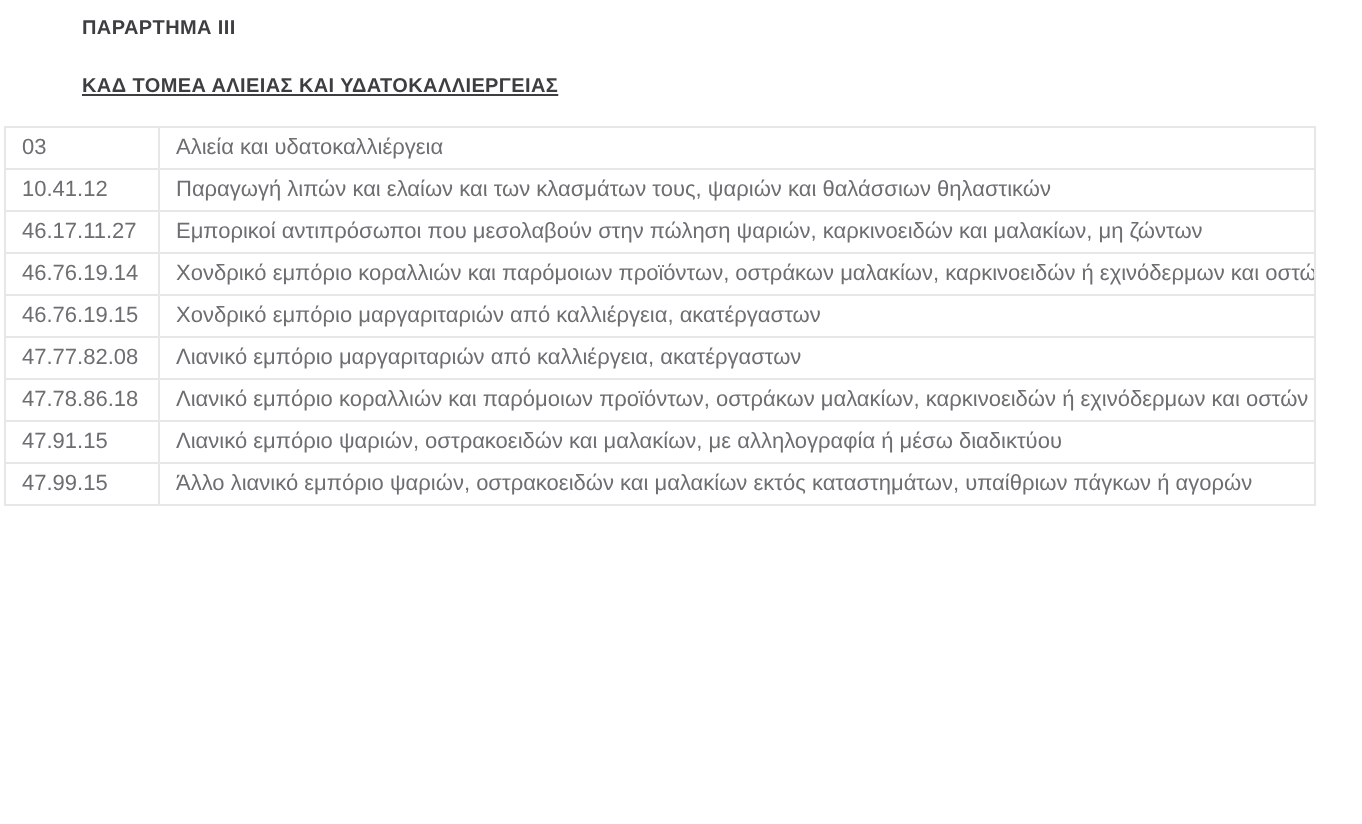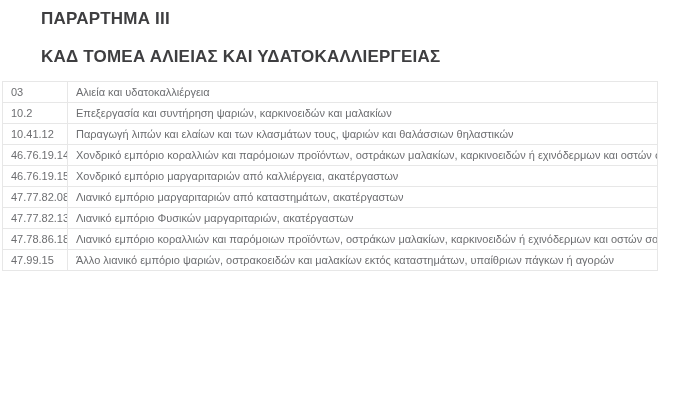--- a/index.html
+++ b/index.html
@@ -9,45 +9,46 @@
     font-family: "Liberation Sans", "DejaVu Sans", sans-serif;
   }
   .page {
     position: relative;
     width: 681px;
     height: 412px;
     background: #ffffff;
     overflow: hidden;
   }
   .heading {
-    font-size: 17px;
+    font-size: 10px;
     font-weight: 700;
     color: #3e3e40;
     letter-spacing: 0.2px;
     padding-left: 37px;
   }
   .heading-1 {
     margin: 9px 0 0 4px;
   }
   .heading-2 {
     margin: 18px 13px 14px 4px;
+    text-decoration: underline;
   }
   table.kad-table {
     border-collapse: collapse;
     table-layout: fixed;
     width: 656px;
     margin-left: 2px;
     background: #ffffff;
   }
   table.kad-table td {
     border: 1px solid #e7e7e7;
     font-size: 11px;
     line-height: 13px;
     color: #6d6e71;
-    padding: 4px 8px 3px 8px;
+    padding: 4px 20px 3px 8px;
     white-space: nowrap;
     overflow: hidden;
     vertical-align: middle;
     height: 13px;
   }
   td.code-cell {
     width: 48px;
     padding-left: 6px;
     padding-right: 6px;
   }
@@ -59,61 +60,61 @@
   <div class="heading heading-1">ΠΑΡΑΡΤΗΜΑ ΙΙΙ</div>
   <div class="heading heading-2">ΚΑΔ ΤΟΜΕΑ ΑΛΙΕΙΑΣ ΚΑΙ ΥΔΑΤΟΚΑΛΛΙΕΡΓΕΙΑΣ</div>
 
   <table class="kad-table">
     <tbody id="kad-table-body">
   <tr>
     <td class="code-cell">03</td>
     <td class="description-cell">Αλιεία και υδατοκαλλιέργεια</td>
   </tr>
 
-  <tr>
-    <td class="code-cell">10.2</td>
-    <td class="description-cell">Επεξεργασία και συντήρηση ψαριών, καρκινοειδών και μαλακίων</td>
-  </tr>
 
   <tr>
     <td class="code-cell">10.41.12</td>
     <td class="description-cell">Παραγωγή λιπών και ελαίων και των κλασμάτων τους, ψαριών και θαλάσσιων θηλαστικών</td>
   </tr>
 
 
+  <tr>
+    <td class="code-cell">46.17.11.27</td>
+    <td class="description-cell">Εμπορικοί αντιπρόσωποι που μεσολαβούν στην πώληση ψαριών, καρκινοειδών και μαλακίων, μη ζώντων</td>
+  </tr>
 
 
 
   <tr>
     <td class="code-cell">46.76.19.14</td>
     <td class="description-cell">Χονδρικό εμπόριο κοραλλιών και παρόμοιων προϊόντων, οστράκων μαλακίων, καρκινοειδών ή εχινόδερμων και οστών σουπιών</td>
   </tr>
 
   <tr>
     <td class="code-cell">46.76.19.15</td>
     <td class="description-cell">Χονδρικό εμπόριο μαργαριταριών από καλλιέργεια, ακατέργαστων</td>
   </tr>
 
 
 
   <tr>
     <td class="code-cell">47.77.82.08</td>
-    <td class="description-cell">Λιανικό εμπόριο μαργαριταριών από καταστημάτων, ακατέργαστων</td>
+    <td class="description-cell">Λιανικό εμπόριο μαργαριταριών από καλλιέργεια, ακατέργαστων</td>
   </tr>
 
-  <tr>
-    <td class="code-cell">47.77.82.13</td>
-    <td class="description-cell">Λιανικό εμπόριο Φυσικών μαργαριταριών, ακατέργαστων</td>
-  </tr>
 
   <tr>
     <td class="code-cell">47.78.86.18</td>
     <td class="description-cell">Λιανικό εμπόριο κοραλλιών και παρόμοιων προϊόντων, οστράκων μαλακίων, καρκινοειδών ή εχινόδερμων και οστών σουπιών</td>
   </tr>
 
+  <tr>
+    <td class="code-cell">47.91.15</td>
+    <td class="description-cell">Λιανικό εμπόριο ψαριών, οστρακοειδών και μαλακίων, με αλληλογραφία ή μέσω διαδικτύου</td>
+  </tr>
 
   <tr>
     <td class="code-cell">47.99.15</td>
     <td class="description-cell">Άλλο λιανικό εμπόριο ψαριών, οστρακοειδών και μαλακίων εκτός καταστημάτων, υπαίθριων πάγκων ή αγορών</td>
   </tr>
 </tbody>
   </table>
 </div>
 
 </body></html>

